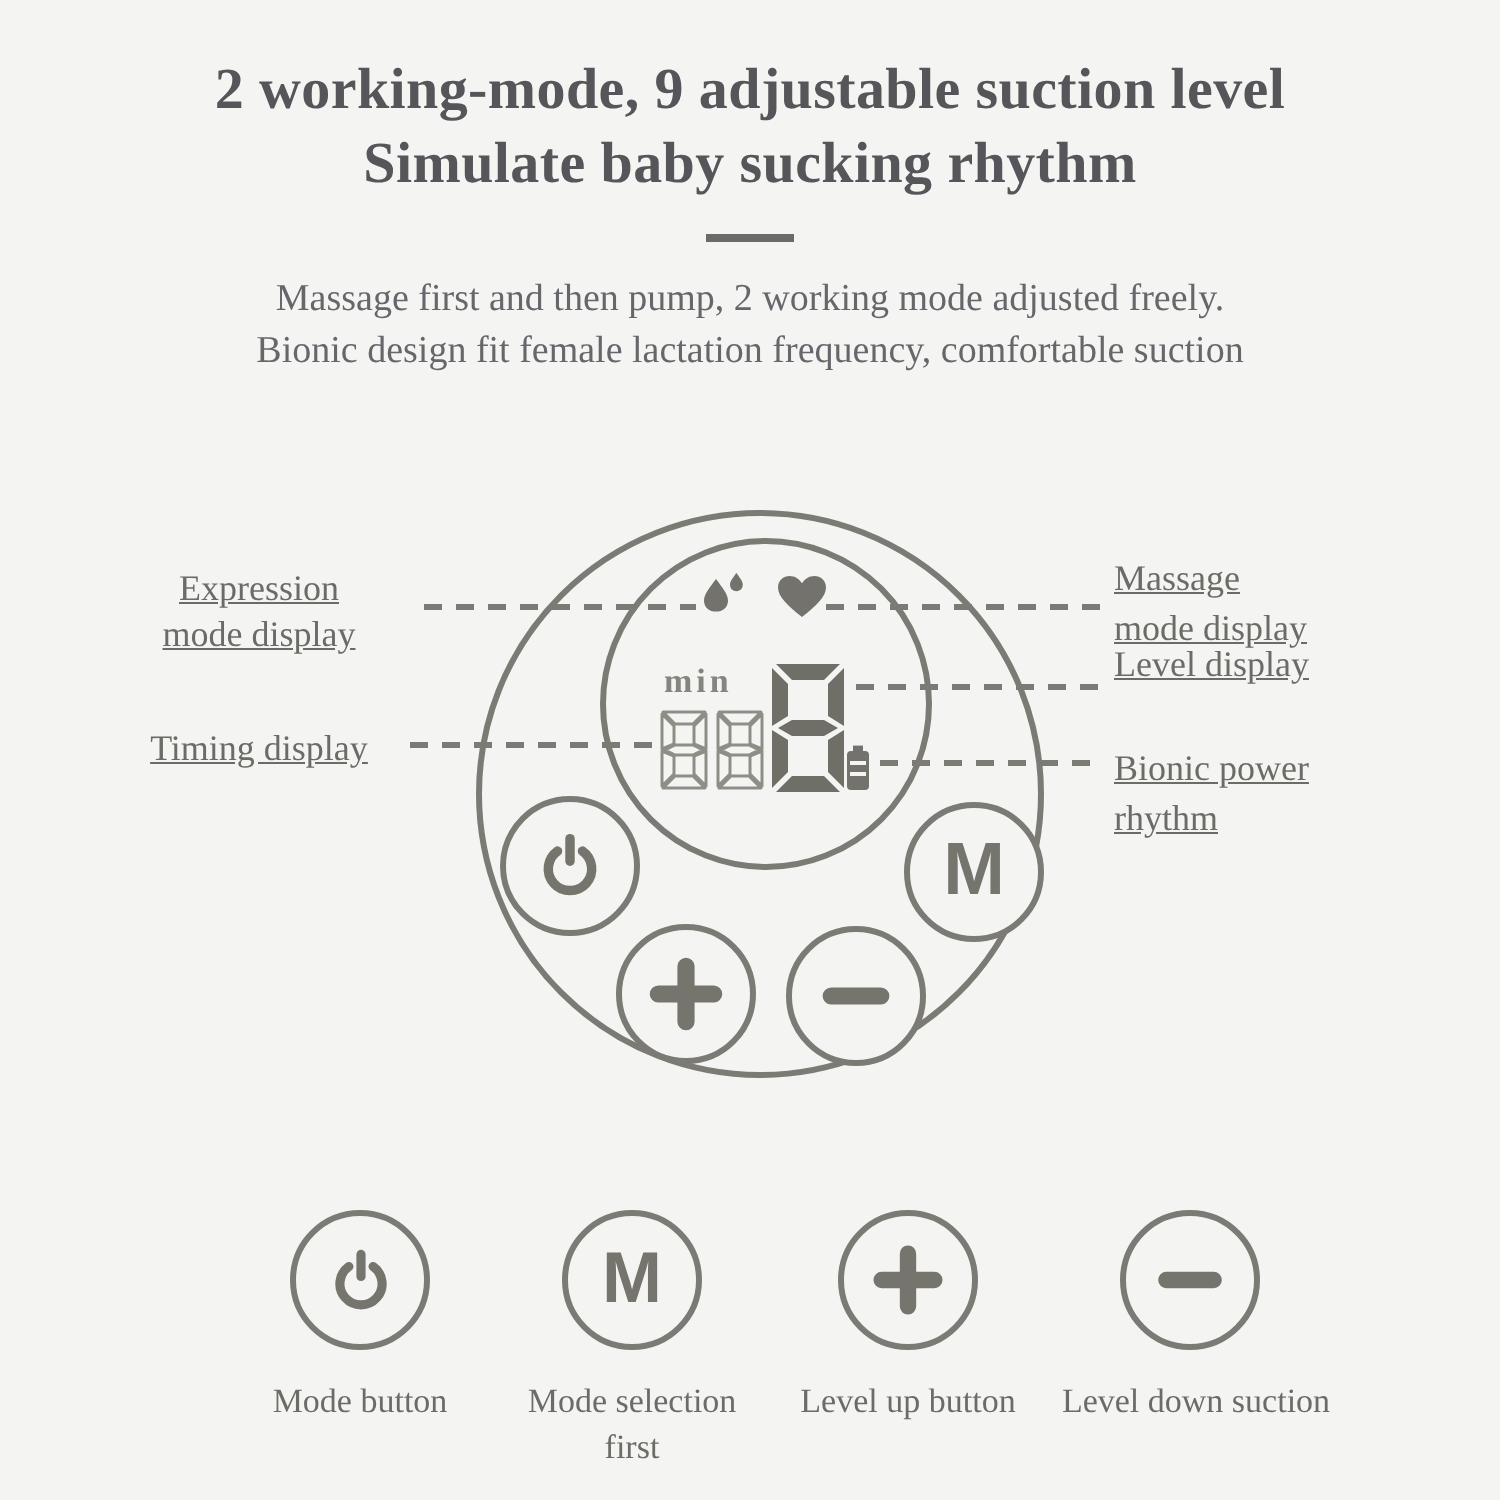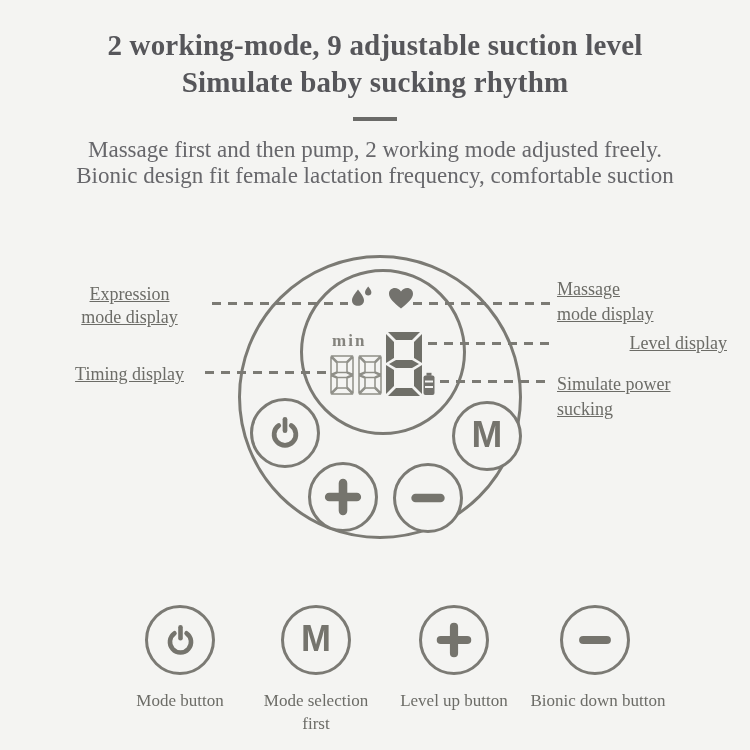--- a/index.html
+++ b/index.html
@@ -18,21 +18,21 @@
   body{background:var(--bg);font-family:"Liberation Serif",serif;overflow:hidden;}
   .canvas{position:relative;width:750px;height:623px;background:var(--bg);}
   .abs{position:absolute;}
 
   
   .title{left:0;top:27px;width:750px;text-align:center;color:var(--ink-title);
          font-size:29px;line-height:37px;font-weight:700;letter-spacing:.2px;}
   .title span{display:block;}
   .divider{left:353px;top:117px;width:44px;height:4px;background:var(--divider);}
   .subtitle{left:0;top:137px;width:750px;text-align:center;color:var(--ink-sub);
-            font-size:23px;line-height:26px;font-weight:400;}
+            font-size:19px;line-height:26px;font-weight:400;}
   .subtitle span{display:block;}
 
   
   .circle{border:3px solid var(--line);border-radius:50%;}
   .outer-circle{left:238px;top:255px;width:284px;height:284px;}
   .display-circle{left:300px;top:269px;width:166px;height:166px;background:var(--bg);}
 
   
   .dash{height:3px;z-index:4;
         background-image:repeating-linear-gradient(90deg,var(--line) 0 9px,transparent 9px 16px);}
@@ -58,21 +58,21 @@
             color:var(--glyph);line-height:1;padding-bottom:3px;}
 
   
   .callout{color:var(--ink-label);font-size:18px;z-index:5;text-decoration:underline;}
   .callout span{display:block;}
   .callout-left{width:155px;text-align:center;}
   .callout-right{width:170px;text-align:left;}
   .co-expression{left:52px;top:283px;line-height:23px;}
   .co-timing{left:52px;top:363px;line-height:23px;}
   .co-massage{left:557px;top:277px;line-height:25px;}
-  .co-level{left:557px;top:332px;line-height:23px;text-align:right;}
+  .co-level{left:557px;top:321px;line-height:23px;}
   .co-battery{left:557px;top:372px;line-height:25px;}
 
   
   .legend-circle{position:absolute;top:605px;}
   .legend-caption{position:absolute;top:689px;width:170px;text-align:center;
                   color:var(--ink-label);font-size:17px;line-height:23px;}
   .legend-caption span{display:block;}
 </style>
 </head>
 <body>
@@ -178,22 +178,22 @@
     <span>Timing display</span>
   </div>
   <div class="abs callout callout-right co-massage">
     <span>Massage</span>
     <span>mode display</span>
   </div>
   <div class="abs callout callout-right co-level">
     <span>Level display</span>
   </div>
   <div class="abs callout callout-right co-battery">
-    <span>Simulate power</span>
-    <span>sucking</span>
+    <span>Bionic power</span>
+    <span>rhythm</span>
   </div>
 
   <div class="btn legend-circle" style="left:145px">
     <svg width="33" height="33" viewBox="0 0 36 36">
       <path d="M11.4,10.1 A11.5,11.5 0 1 0 24.6,10.1" fill="none" stroke="#75746d" stroke-width="5" stroke-linecap="round"></path>
       <path d="M18,3.5 L18,15.5" fill="none" stroke="#75746d" stroke-width="5" stroke-linecap="round"></path>
     </svg>
   </div>
   <div class="btn legend-circle" style="left:281px">
     <span class="m-letter" style="font-size:36px">M</span>
@@ -213,16 +213,16 @@
     <span>Mode button</span>
   </div>
   <div class="legend-caption" style="left:231px">
     <span>Mode selection</span>
     <span>first</span>
   </div>
   <div class="legend-caption" style="left:369px">
     <span>Level up button</span>
   </div>
   <div class="legend-caption" style="left:513px">
-    <span>Bionic down button</span>
+    <span>Level down suction</span>
   </div>
 
 </div>
 
 </body></html>

